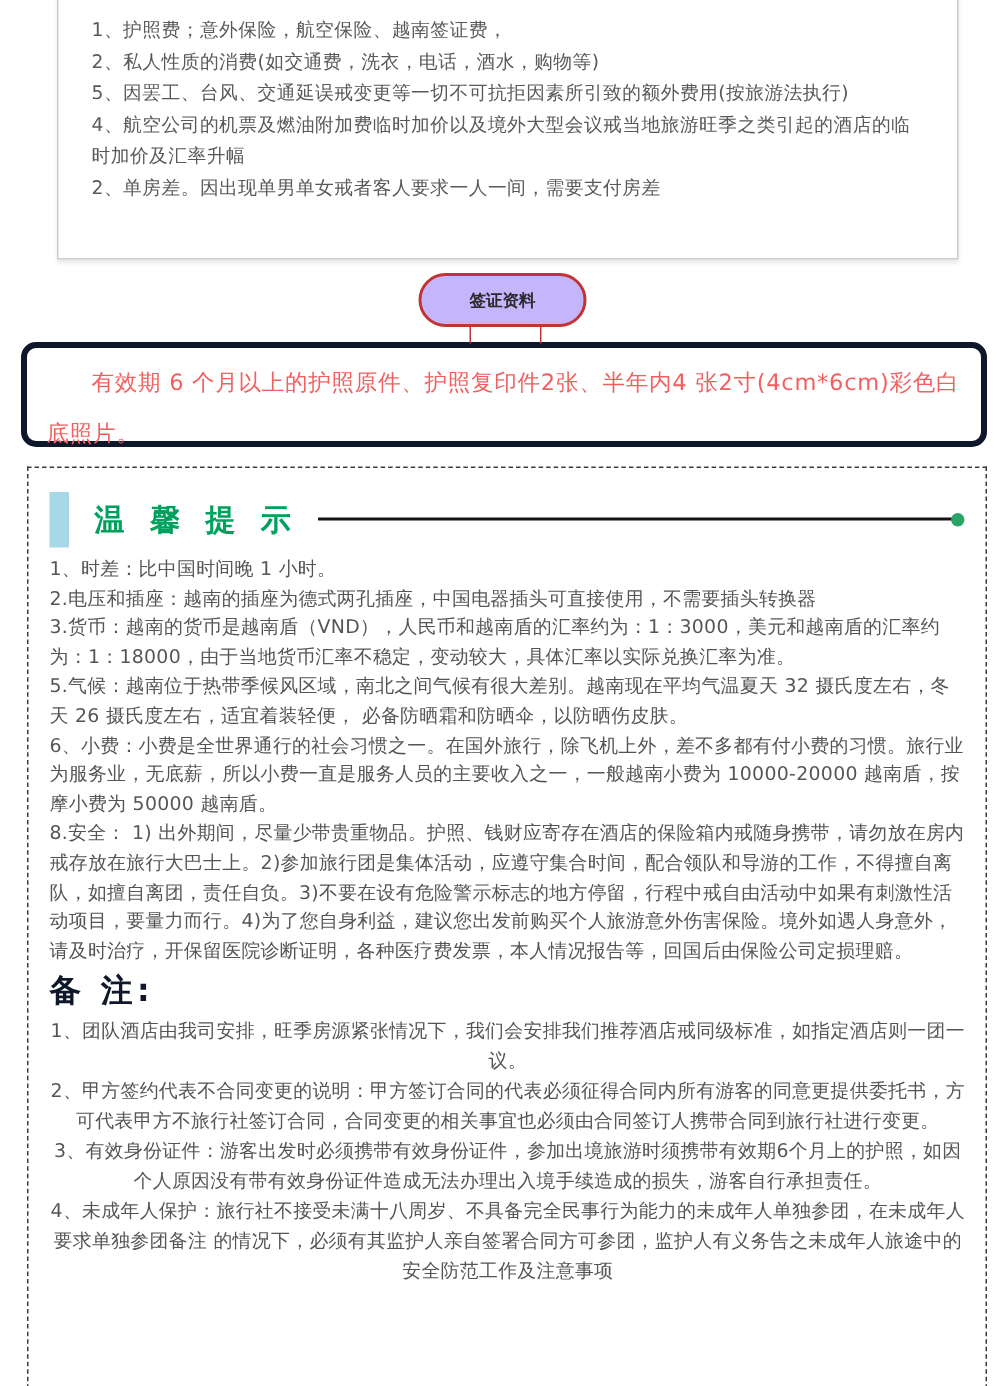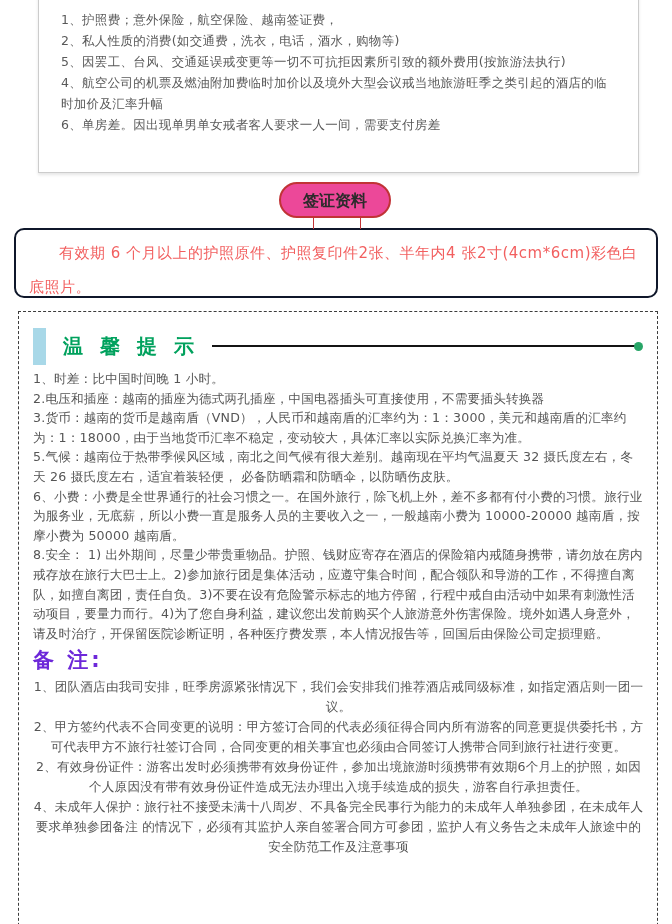--- a/index.html
+++ b/index.html
@@ -28,41 +28,41 @@
     letter-spacing:0.3px;
   }
 
   
   .visa-badge {
     position:absolute;
     left:279px; top:182px;
     width:112px; height:36px;
     border:2px solid #c13336;
     border-radius:18px;
-    background:#ec4899;
+    background:#c4b5fd;
     color:#2b2b2b;
-    font-size:16px; font-weight:bold;
+    font-size:11px; font-weight:bold;
     text-align:center; line-height:33px;
     z-index:3;
   }
   .badge-connector {
     position:absolute;
     top:217px; height:12px; width:0;
     border-left:1px solid #c13336;
     z-index:2;
   }
   .badge-connector.left  { left:313px; }
   .badge-connector.right { left:360px; }
 
   
   .visa-box {
     position:absolute;
     left:14px; top:228px;
     width:644px; height:70px;
-    border:2px solid #0f172a;
+    border:4px solid #0f172a;
     border-radius:10px;
     background:#ffffff;
     padding:6px 13px 0 13px;
   }
   .visa-box p {
     color:#f25f5f;
     font-size:15px;
     line-height:34px;
     text-indent:2em;
     letter-spacing:0.5px;
@@ -110,21 +110,21 @@
     border-radius:50%;
     background:#27a567;
   }
   .tip-line {
     font-size:12.6px;
     color:#555555;
     line-height:19.6px;
     letter-spacing:0.2px;
   }
   .notes-title {
-    color:#6d28d9;
+    color:#0f172a;
     font-size:21px;
     font-weight:bold;
     letter-spacing:3px;
     line-height:28px;
     margin:3px 0 3px 0;
   }
   .note-line {
     font-size:12.6px;
     color:#555555;
     line-height:20px;
@@ -133,21 +133,21 @@
   }
 </style>
 </head>
 <body>
 
 <section class="excl-box">
     <div class="excl-line">1、护照费；意外保险，航空保险、越南签证费，</div>
     <div class="excl-line">2、私人性质的消费(如交通费，洗衣，电话，酒水，购物等)</div>
     <div class="excl-line">5、因罢工、台风、交通延误戒变更等一切不可抗拒因素所引致的额外费用(按旅游法执行)</div>
     <div class="excl-line">4、航空公司的机票及燃油附加费临时加价以及境外大型会议戒当地旅游旺季之类引起的酒店的临时加价及汇率升幅</div>
-    <div class="excl-line">6、单房差。因出现单男单女戒者客人要求一人一间，需要支付房差</div>
+    <div class="excl-line">2、单房差。因出现单男单女戒者客人要求一人一间，需要支付房差</div>
   </section>
 
 <div class="visa-badge">签证资料</div>
 <div class="badge-connector left"></div>
 <div class="badge-connector right"></div>
 
 <div class="visa-box">
   <p>有效期 6 个月以上的护照原件、护照复印件2张、半年内4 张2寸(4cm*6cm)彩色白底照片。</p>
 </div>
 
@@ -168,17 +168,17 @@
       <div class="tip-line">5.气候：越南位于热带季候风区域，南北之间气候有很大差别。越南现在平均气温夏天 32 摄氏度左右，冬天 26 摄氏度左右，适宜着装轻便， 必备防晒霜和防晒伞，以防晒伤皮肤。</div>
       <div class="tip-line">6、小费：小费是全世界通行的社会习惯之一。在国外旅行，除飞机上外，差不多都有付小费的习惯。旅行业为服务业，无底薪，所以小费一直是服务人员的主要收入之一，一般越南小费为 10000-20000 越南盾，按摩小费为 50000 越南盾。</div>
       <div class="tip-line">8.安全： 1) 出外期间，尽量少带贵重物品。护照、钱财应寄存在酒店的保险箱内戒随身携带，请勿放在房内戒存放在旅行大巴士上。2)参加旅行团是集体活动，应遵守集合时间，配合领队和导游的工作，不得擅自离队，如擅自离团，责任自负。3)不要在设有危险警示标志的地方停留，行程中戒自由活动中如果有刺激性活动项目，要量力而行。4)为了您自身利益，建议您出发前购买个人旅游意外伤害保险。境外如遇人身意外，请及时治疗，开保留医院诊断证明，各种医疗费发票，本人情况报告等，回国后由保险公司定损理赔。</div>
     </div>
 
   <div class="notes-title">备 注:</div>
 
   <div class="notes-list">
       <div class="note-line">1、团队酒店由我司安排，旺季房源紧张情况下，我们会安排我们推荐酒店戒同级标准，如指定酒店则一团一议。</div>
       <div class="note-line">2、甲方签约代表不合同变更的说明：甲方签订合同的代表必须征得合同内所有游客的同意更提供委托书，方可代表甲方不旅行社签订合同，合同变更的相关事宜也必须由合同签订人携带合同到旅行社进行变更。</div>
-      <div class="note-line">2、有效身份证件：游客出发时必须携带有效身份证件，参加出境旅游时须携带有效期6个月上的护照，如因个人原因没有带有效身份证件造成无法办理出入境手续造成的损失，游客自行承担责任。</div>
+      <div class="note-line">3、有效身份证件：游客出发时必须携带有效身份证件，参加出境旅游时须携带有效期6个月上的护照，如因个人原因没有带有效身份证件造成无法办理出入境手续造成的损失，游客自行承担责任。</div>
       <div class="note-line">4、未成年人保护：旅行社不接受未满十八周岁、不具备完全民事行为能力的未成年人单独参团，在未成年人要求单独参团备注 的情况下，必须有其监护人亲自签署合同方可参团，监护人有义务告之未成年人旅途中的安全防范工作及注意事项</div>
     </div>
 
 </div>
 
 </body></html>

